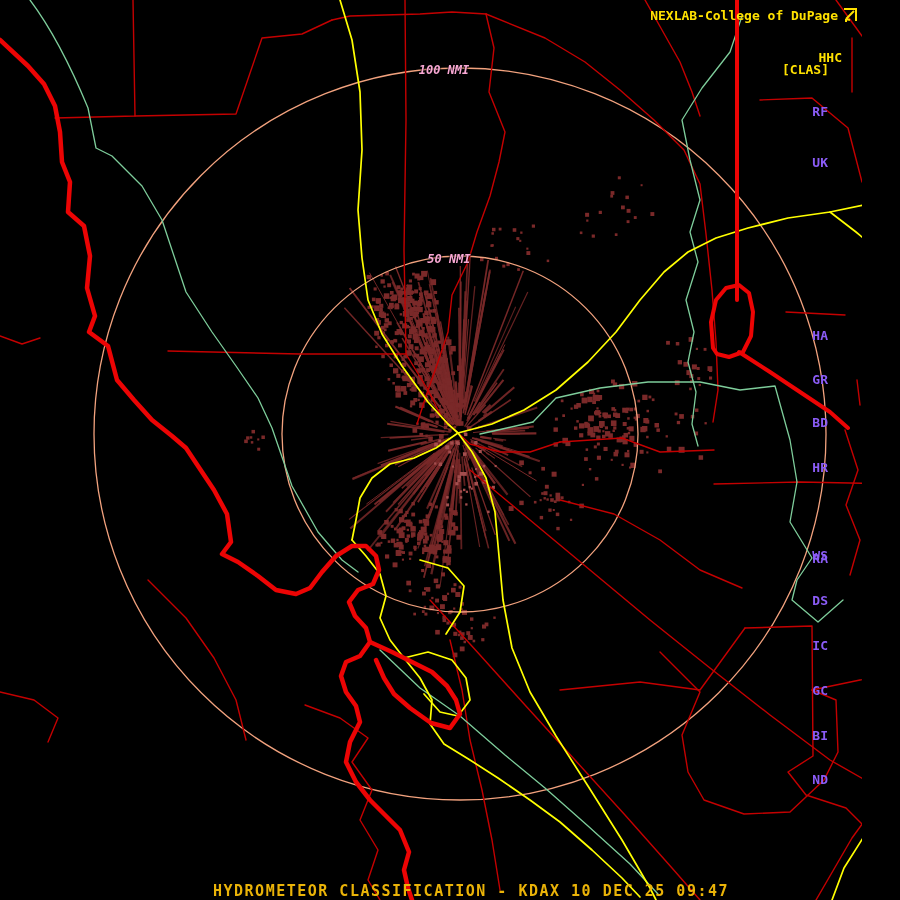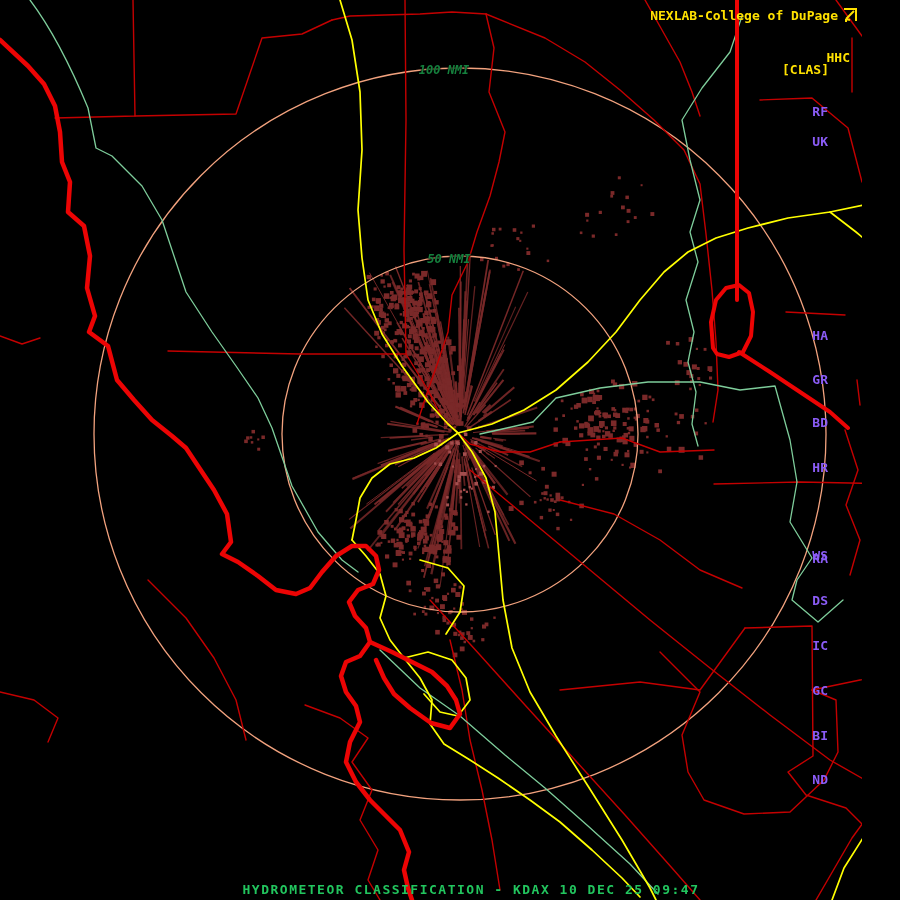--- a/index.html
+++ b/index.html
@@ -1,23 +1,23 @@
 <!DOCTYPE html>
 <html><head>
 <meta charset="utf-8">
 <style>
   html,body{margin:0;padding:0;background:#000;}
   .stage{position:relative;width:862px;height:900px;background:#000;overflow:hidden;
          font-family:"DejaVu Sans Mono","Liberation Mono",monospace;}
   #map{position:absolute;left:0;top:0;}
   .ovl{position:absolute;white-space:pre;}
   .ttl{color:#ffe100;font-size:13px;font-weight:bold;letter-spacing:0px;}
-  .ring-label{color:#15803d;font-size:12px;font-weight:bold;font-style:italic;
+  .ring-label{color:#f9a8d4;font-size:12px;font-weight:bold;font-style:italic;
               transform:translateX(-50%);text-shadow:0 0 2px #000,0 0 2px #000;}
-  .caption{color:#22c55e;font-size:13px;font-weight:bold;letter-spacing:1.5px;
+  .caption{color:#eab308;font-size:15px;font-weight:bold;letter-spacing:1.5px;
            transform:translateX(-50%);}
   .leg-seg{position:absolute;left:875px;width:19px;}
   .leg-box{position:absolute;left:871px;top:87px;width:25px;height:716px;
            border:2px solid #5a00e0;box-sizing:border-box;}
   .leg-label{position:absolute;color:#8b5cf6;font-size:13px;font-weight:bold;
              right:34px;transform:translateY(-50%);}
   .logo{position:absolute;}
 </style>
 </head>
 <body>
@@ -1032,32 +1032,32 @@
         <path d="M739,352 L770,372 L800,392 L830,412 L848,428" fill="none" stroke="#ec0404" stroke-width="4" stroke-linejoin="round" stroke-linecap="round"></path>
         <path d="M713,348 L711,322 L716,300 L726,288 L739,285 L749,293 L753,312 L751,336 L743,352 L729,357 L717,354 Z" fill="none" stroke="#ec0404" stroke-width="4" stroke-linejoin="round"></path>
       </g>
   </svg>
 
   <div class="ovl ttl" style="top:8px;right:24px;">NEXLAB-College of DuPage</div>
   <svg class="logo" style="top:7px;right:4px;" width="16" height="17" viewBox="0 0 16 17">
     <path d="M2,2 H14 V14" fill="none" stroke="#ffe100" stroke-width="2"></path>
     <path d="M12,4 L4,12 M4,12 L4,15 M4,12 L8,13" fill="none" stroke="#ffe100" stroke-width="2"></path>
   </svg>
-  <div class="ovl ttl" style="top:50px;right:12px;text-align:right;">HHC</div>
+  <div class="ovl ttl" style="top:50px;right:20px;text-align:right;">HHC</div>
   <div class="ovl ttl" style="top:62px;right:33px;">[CLAS]</div>
 
   <div class="ovl ring-label" style="left:444px;top:63px;">100 NMI</div>
   <div class="ovl ring-label" style="left:449px;top:252px;">50 NMI</div>
 
   <div id="legend">
     <div class="leg-box"></div>
   <div class="leg-seg" style="top: 90px; height: 43px; background: rgb(123, 0, 242);"></div>
       <div class="leg-label" style="top: 111px;">RF</div>
       <div class="leg-seg" style="top: 133px; height: 45px; background: rgb(255, 0, 255);"></div>
-      <div class="leg-label" style="top: 141px;">UK</div>
+      <div class="leg-label" style="top: 162px;">UK</div>
       <div class="leg-seg" style="top: 178px; height: 134px; background: rgb(0, 0, 0);"></div>
       <div class="leg-seg" style="top: 312px; height: 45px; background: rgb(255, 0, 0);"></div>
       <div class="leg-label" style="top: 335px;">HA</div>
       <div class="leg-seg" style="top: 357px; height: 43px; background: rgb(201, 128, 128);"></div>
       <div class="leg-label" style="top: 379px;">GR</div>
       <div class="leg-seg" style="top: 400px; height: 45px; background: rgb(210, 201, 100);"></div>
       <div class="leg-label" style="top: 422px;">BD</div>
       <div class="leg-seg" style="top: 445px; height: 43px; background: rgb(0, 180, 0);"></div>
       <div class="leg-label" style="top: 467px; margin-left: 28px;">HR</div>
       <div class="leg-seg" style="top: 488px; height: 45px; background: rgb(0, 238, 134);"></div>

